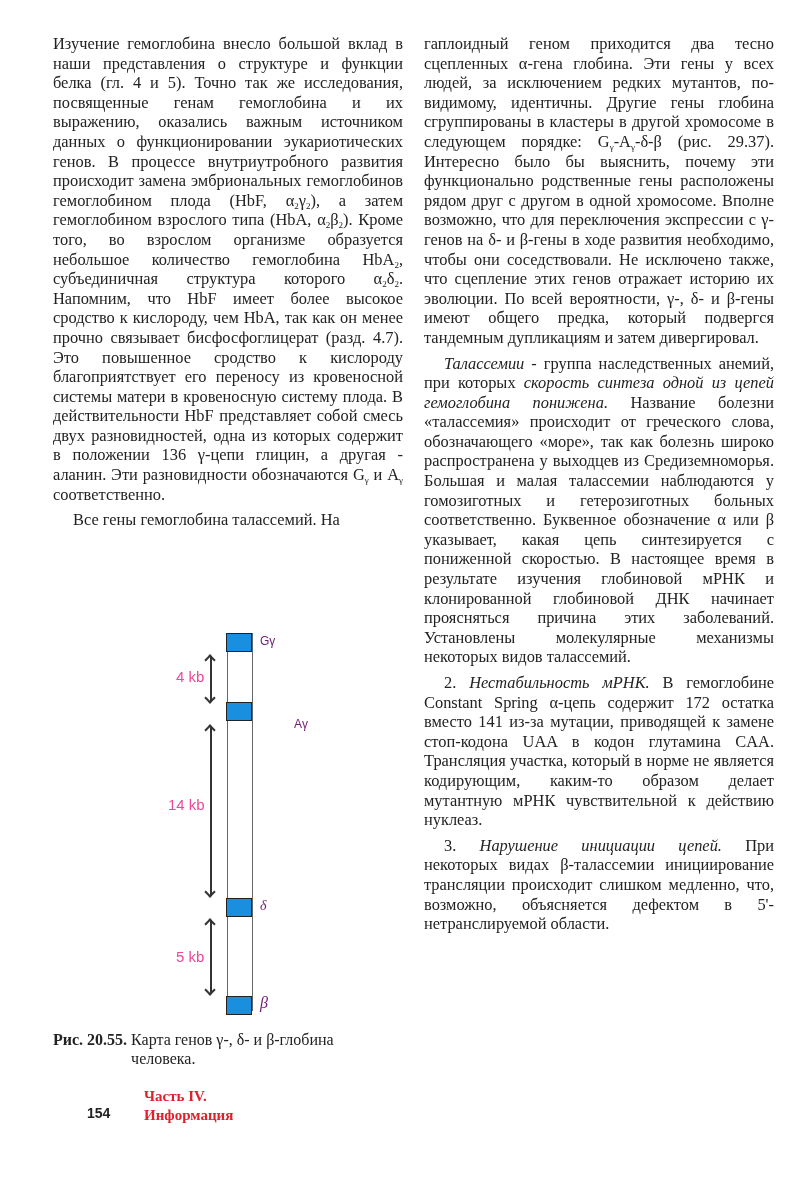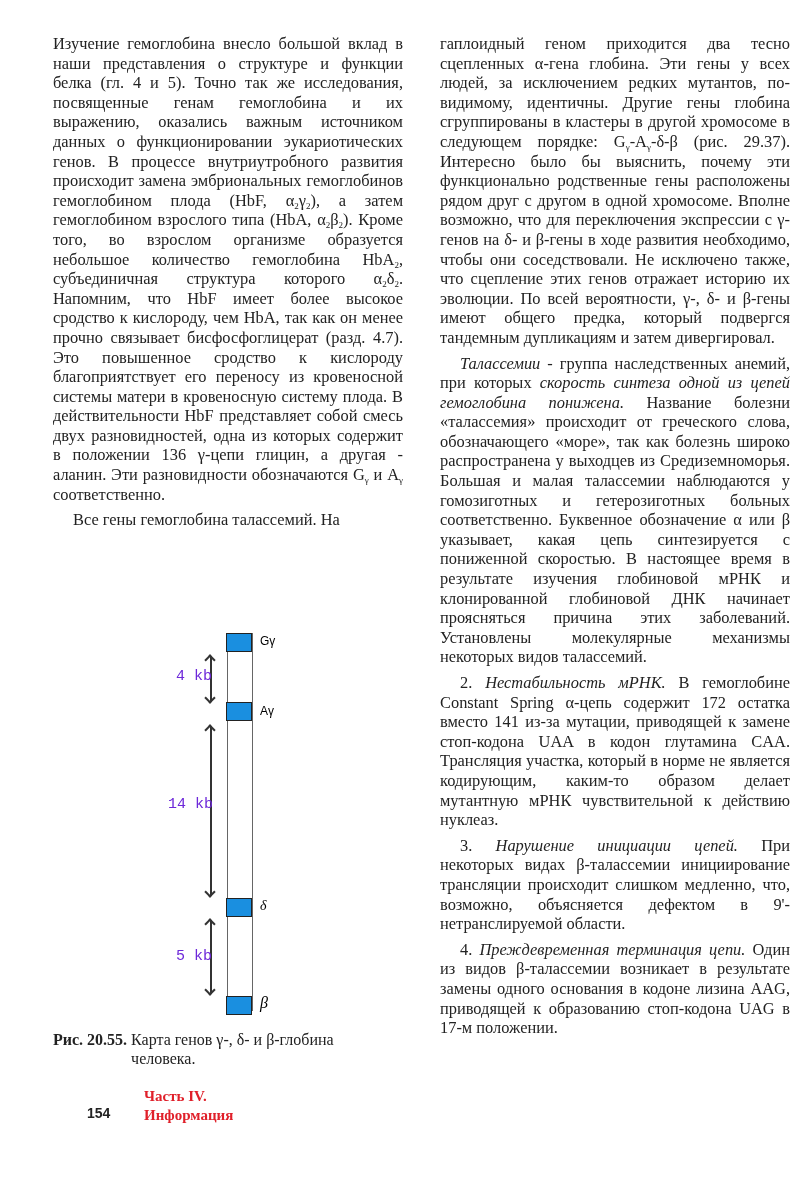--- a/index.html
+++ b/index.html
@@ -1,40 +1,40 @@
 <!DOCTYPE html>
 <html><head>
 <meta charset="utf-8">
 <style>
   html, body { margin: 0; padding: 0; background: #ffffff; }
   body { width: 799px; height: 1200px; position: relative; overflow: hidden;
          font-family: "Liberation Serif", "DejaVu Serif", serif; color: #222; }
   .col { position: absolute; top: 34px; width: 350px; }
   .col-left { left: 53px; }
-  .col-right { left: 440px; }
+  .col-right { left: 424px; }
   .heading { font-weight: bold; font-size: 15px; line-height: 19px; margin: 0; color: #1a1a1a; }
   .para { font-size: 16.4px; line-height: 19.6px; text-align: justify; margin: 0; hyphens: manual; }
   .indent { text-indent: 20px; }
   .gap { margin-top: 6px; }
   sub { font-size: 9px; vertical-align: -3px; line-height: 0; }
   i { font-style: italic; }
 
   .figure { position: absolute; left: 160px; top: 630px; width: 140px; height: 385px; }
   .chrom { position: absolute; left: 67px; top: 3px; width: 24px; height: 378px;
            border-left: 1px solid #666; border-right: 1px solid #666; }
   .gene { position: absolute; left: 66px; width: 26px; height: 19px;
           background: #1a8fe0; border: 1px solid #222; box-sizing: border-box; }
-  .gene-label { position: absolute; left: 100px; font-size: 14px; color: #000000; }
+  .gene-label { position: absolute; left: 100px; font-size: 14px; color: #701a75; }
   .gene-label.sans { font-family: "Liberation Sans", sans-serif; font-size: 12px; }
   .arrow { position: absolute; left: 50px; width: 2px; background: #333; }
   .arrow::before, .arrow::after { content: ""; position: absolute; left: -4px; width: 6px; height: 6px;
            border-left: 2px solid #333; border-top: 2px solid #333; }
   .arrow::before { top: 0; transform: rotate(45deg); }
   .arrow::after { bottom: 0; transform: rotate(-135deg); }
-  .dist { position: absolute; font-family: Liberation Mono, monospace; font-size: 15px; color: #6d28d9; }
+  .dist { position: absolute; font-family: Liberation Sans, sans-serif; font-size: 15px; color: #ec4899; }
 
   .caption { position: absolute; left: 53px; top: 1030px; width: 350px; font-size: 16px; line-height: 19px; }
   .caption .lbl { font-weight: bold; }
   .caption .txt { display: inline-block; vertical-align: top; width: 228px; }
   .footer-part { position: absolute; left: 144px; top: 1087px; font-weight: bold; font-size: 15px;
                  line-height: 19px; color: #e0202a; }
   .page-num { position: absolute; left: 53px; top: 1105px; font-family: "Liberation Sans", sans-serif;
               font-weight: bold; font-size: 14px; color: #222; margin-left: 34px; }
 </style>
 </head>
@@ -45,21 +45,21 @@
   <p class="para indent gap">Все гены гемоглобина талассемий. На</p>
 </div>
 
 <div class="figure">
   <div class="chrom"></div>
 
   <div class="gene" style="top:3px;"></div>
   <div class="gene-label sans" style="top:4px;"><span>G</span><span>γ</span></div>
 
   <div class="gene" style="top:72px;"></div>
-  <div class="gene-label sans" style="top:74px;"><span>A</span><span>γ</span></div>
+  <div class="gene-label sans" style="top:87px;margin-left:34px;"><span>A</span><span>γ</span></div>
 
   <div class="gene" style="top:268px;"></div>
   <div class="gene-label" style="top:268px; font-style:italic;">δ</div>
 
   <div class="gene" style="top:366px;"></div>
   <div class="gene-label" style="top:364px; font-style:italic; font-size:16px;">β</div>
 
   <div class="arrow" style="top:26px; height:46px;"></div>
   <div class="dist" style="left:16px; top:38px;">4 kb</div>
 
@@ -73,21 +73,20 @@
 <div class="caption">
   <span class="lbl">Рис. 20.55.</span>
   <span class="txt">Карта генов γ-, δ- и β-глобина человека.</span>
 </div>
 
 <div class="col col-right">
   <p class="para"><span>гаплоидный геном приходится два тесно сцепленных α-гена глобина. Эти гены у всех людей, за исключением редких мутантов, по-видимому, идентичны. Другие гены глобина сгруппированы в кластеры в другой хромосоме в следующем порядке: G</span><sub>γ</sub><span>-A</span><sub>γ</sub><span>-δ-β (рис. 29.37). Интересно было бы выяснить, почему эти функционально родственные гены расположены рядом друг с другом в одной хромосоме. Вполне возможно, что для переключения экспрессии с γ-генов на δ- и β-гены в ходе развития необходимо, чтобы они соседствовали. Не исключено также, что сцепление этих генов отражает историю их эволюции. По всей вероятности, γ-, δ- и β-гены имеют общего предка, который подвергся тандемным дупликациям и затем дивергировал.</span></p>
   <p class="para indent gap"><i>Талассемии</i><span> - группа наследственных анемий, при которых </span><i>скорость синтеза одной из цепей гемоглобина понижена.</i><span> Название болезни «талассемия» происходит от греческого слова, обозначающего «море», так как болезнь широко распространена у выходцев из Средиземноморья. Большая и малая талассемии наблюдаются у гомозиготных и гетерозиготных больных соответственно. Буквенное обозначение α или β указывает, какая цепь синтезируется с пониженной скоростью. В настоящее время в результате изучения глобиновой мРНК и клонированной глобиновой ДНК начинает проясняться причина этих заболеваний. Установлены молекулярные механизмы некоторых видов талассемий.</span></p>
 
   <p class="para indent gap"><span>2.</span> <i>Нестабильность мРНК.</i><span> В гемоглобине Constant Spring α-цепь содержит 172 остатка вместо 141 из-за мутации, приводящей к замене стоп-кодона UAA в кодон глутамина CAA. Трансляция участка, который в норме не является кодирующим, каким-то образом делает мутантную мРНК чувствительной к действию нуклеаз.</span></p>
-  <p class="para indent gap"><span>3.</span> <i>Нарушение инициации цепей.</i><span> При некоторых видах β-талассемии инициирование трансляции происходит слишком медленно, что, возможно, объясняется дефектом в 9'-нетранслируемой области.</span></p>
-  <p class="para indent gap"><span>4.</span> <i>Преждевременная терминация цепи.</i><span> Один из видов β-талассемии возникает в результате замены одного основания в кодоне лизина AAG, приводящей к образованию стоп-кодона UAG в 17-м положении.</span></p>
+  <p class="para indent gap"><span>3.</span> <i>Нарушение инициации цепей.</i><span> При некоторых видах β-талассемии инициирование трансляции происходит слишком медленно, что, возможно, объясняется дефектом в 5'-нетранслируемой области.</span></p>
 </div>
 
 <div class="footer-part">
   <span>Часть IV.</span><br>
   <span>Информация</span>
 </div>
 <div class="page-num">154</div>
 
 </body></html>

